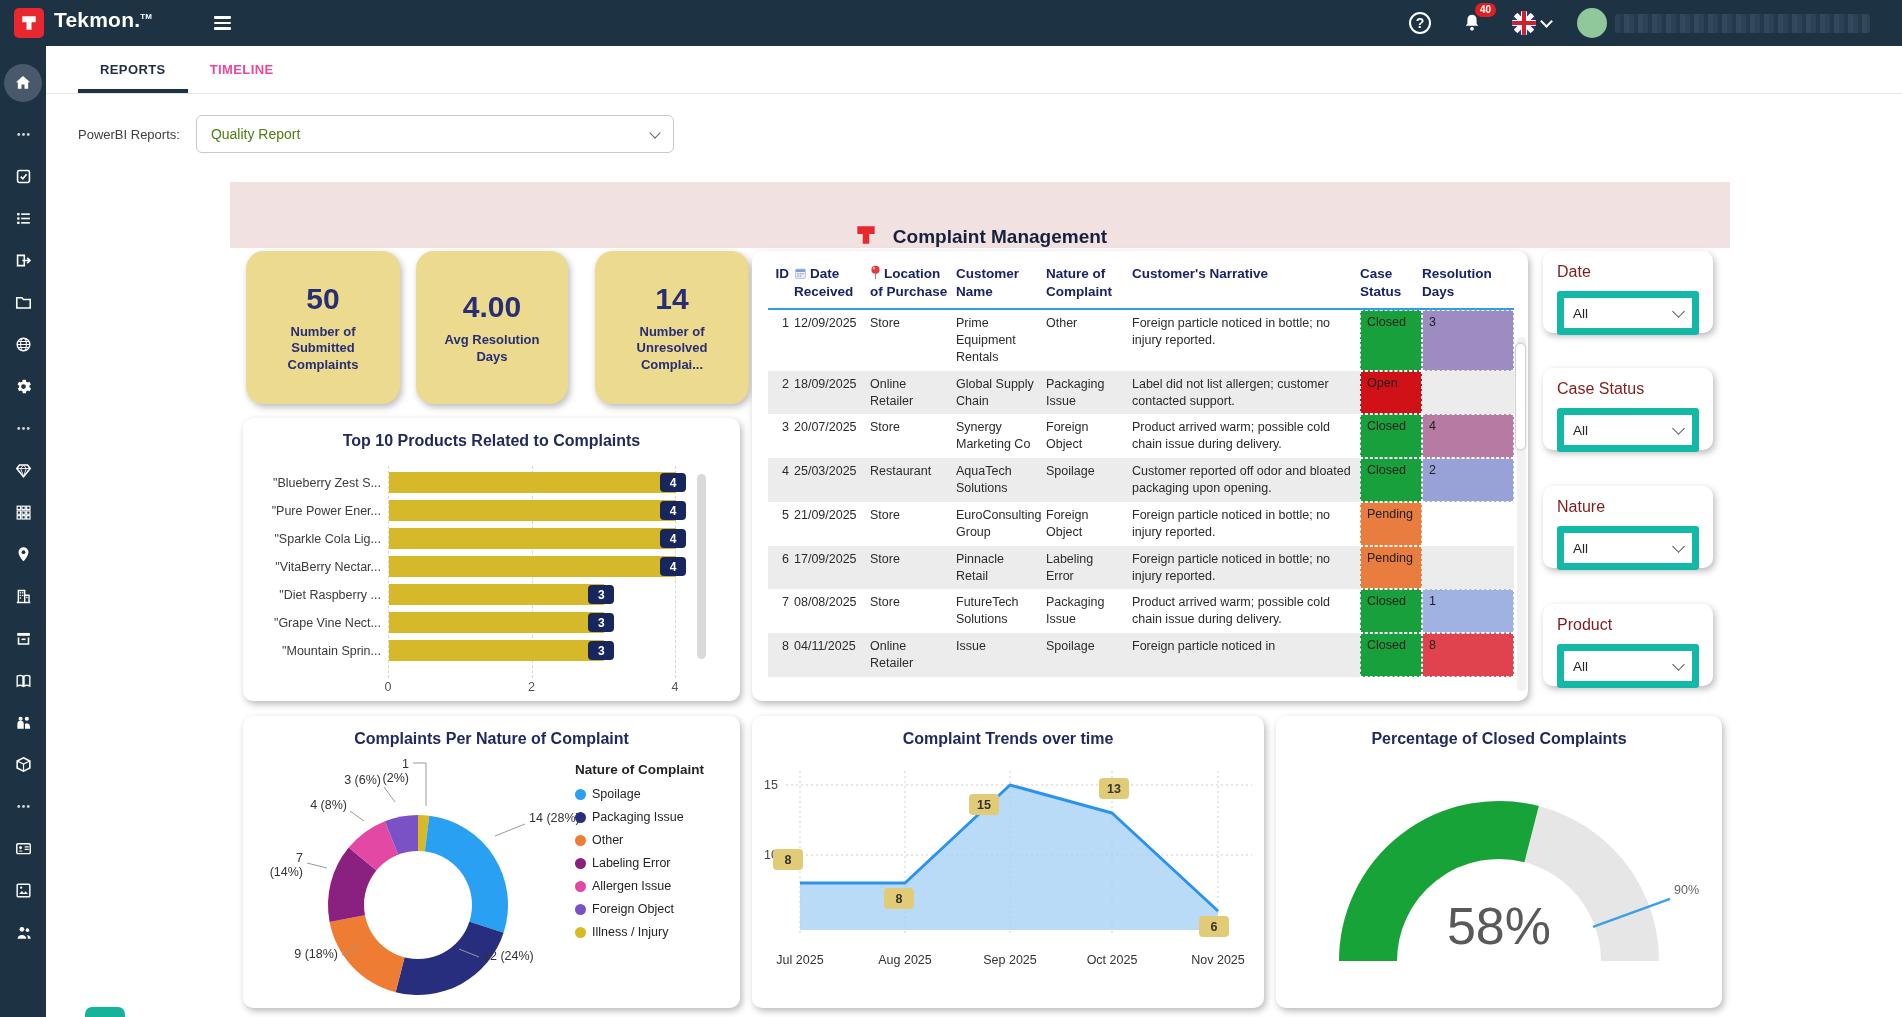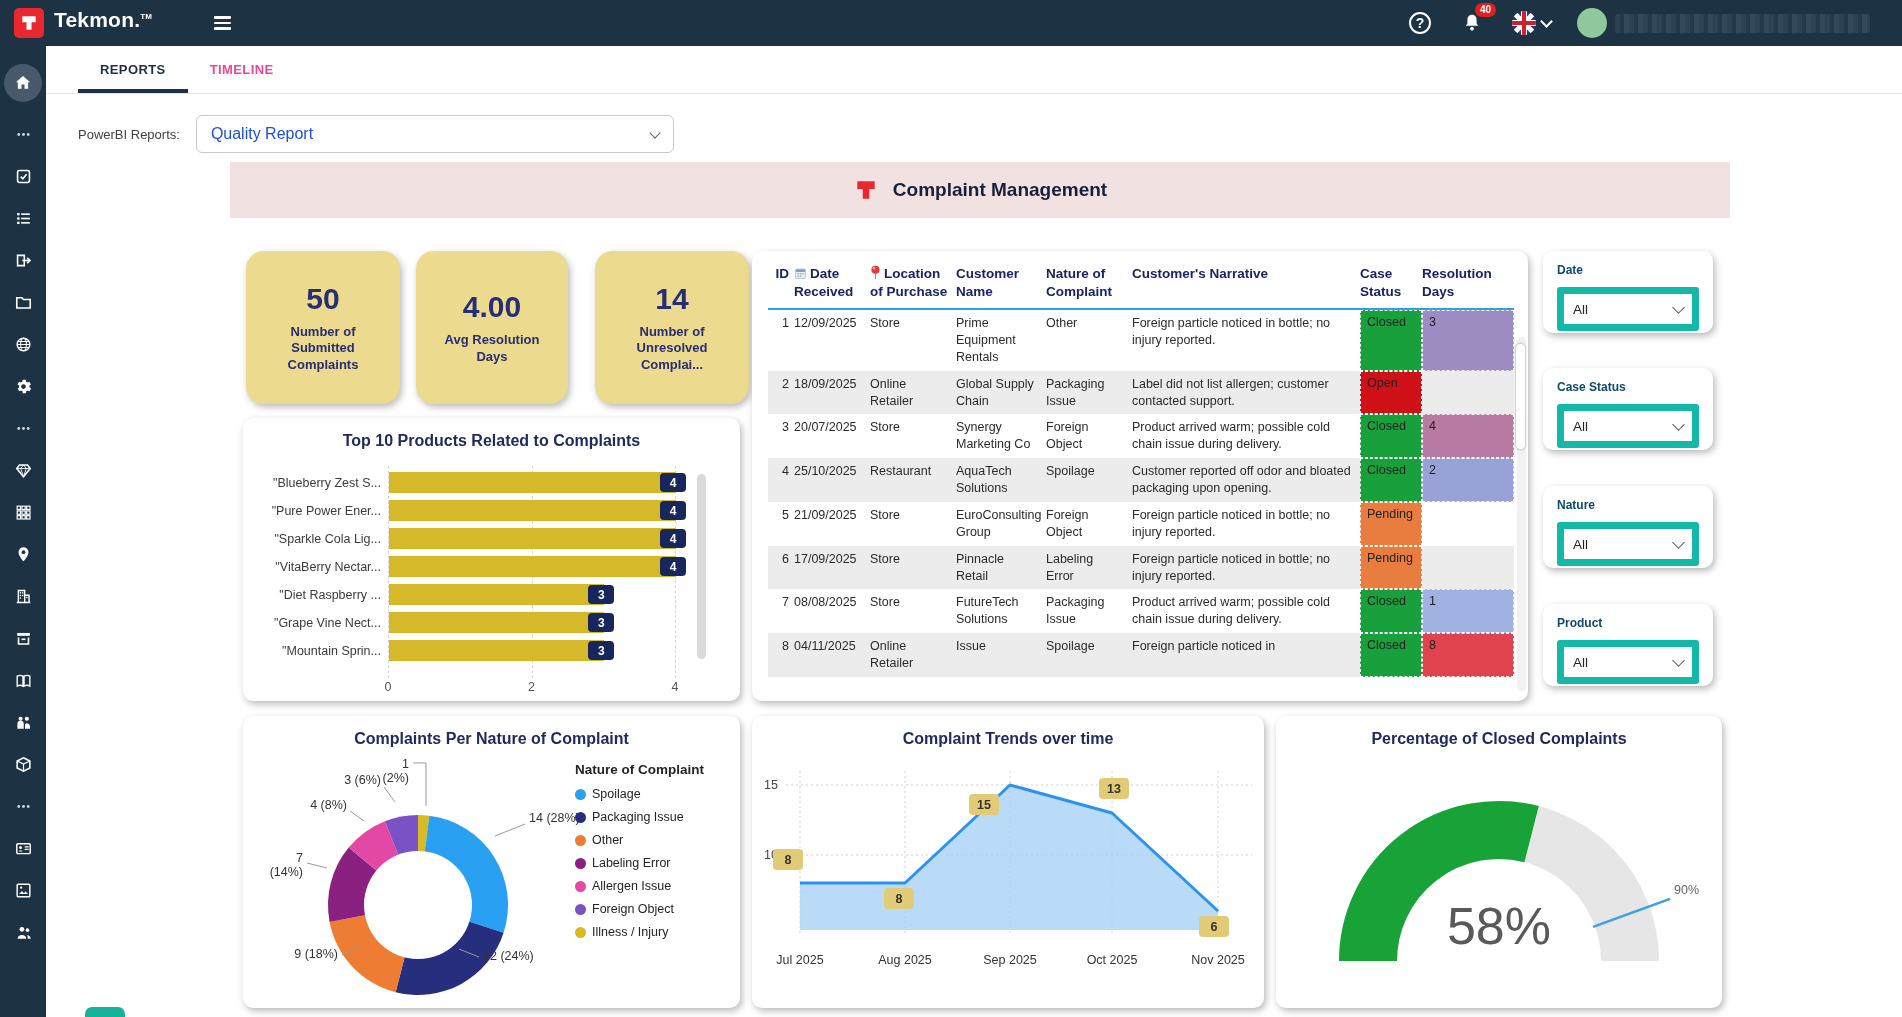--- a/index.html
+++ b/index.html
@@ -37,26 +37,26 @@
 
   
   .content{position:absolute;left:46px;top:46px;right:0;bottom:0;background:#fff;overflow:hidden}
   .tabs{height:47px;border-bottom:1px solid #e4e4e4;display:flex;padding-left:32px}
   .tab{padding:16px 22px 12px;font-size:13px;font-weight:700;color:#ec4899;letter-spacing:.4px;cursor:pointer}
   .tab.active{color:#1d2e45;border-bottom:4px solid #1d3246}
   .controls{display:flex;align-items:center;margin:21px 0 0 32px}
   .controls-label{font-size:13px;color:#404040}
   .report-select{margin-left:16px;width:448px;height:36px;border:1px solid #c9c9c9;border-radius:6px;
       display:flex;align-items:center;justify-content:space-between;padding:0 14px;cursor:pointer;background:#fff}
-  .report-select span{font-size:16px;color:#1d4ed8}
+  .report-select span{font-size:14px;color:#4d7c0f}
   .chev-gray{width:7px;height:7px;border-right:1.6px solid #666;border-bottom:1.6px solid #666;transform:rotate(45deg);margin-top:-3px}
 
   
-  .band{position:absolute;left:184px;top:116px;width:1500px;height:56px;background:#f1e1e1;
-        display:flex;align-items:center;justify-content:center;gap:14px}
+  .band{position:absolute;left:184px;top:136px;width:1500px;height:66px;background:#f1e1e1;
+        display:flex;align-items:flex-end;justify-content:center;gap:14px}
   .band-title{font-size:19px;font-weight:700;color:#16203c}
   .card{position:absolute;background:#fff;border-radius:10px;box-shadow:2px 3px 7px rgba(0,0,0,.28)}
   .kpi{border-radius:18px;background:#ecda8f;display:flex;flex-direction:column;align-items:center;justify-content:center;gap:8px}
   .kpi-value{font-size:30px;font-weight:700;color:#272e74}
   .kpi-label{font-size:13px;font-weight:700;color:#272e74;text-align:center;padding:0 12px;line-height:1.25}
   .viz-title{position:absolute;top:14px;left:0;right:0;text-align:center;font-size:16px;font-weight:700;color:#212a5e}
 
   
   .bars{position:absolute;top:54px;left:0;right:0}
   .bar-row{display:flex;align-items:center;height:21px;margin-bottom:7px}
@@ -78,21 +78,21 @@
   .thead .h-id{text-align:right;padding-right:5px}
   .tcell{font-size:12.5px;color:#2b2b2b;line-height:1.35;padding:5px 8px 5px 0}
   .c-id{text-align:right;padding-right:5px}
   .trow.alt{background:#ececec}
   .cell-fill{padding:4px 6px;font-size:12.5px;border:1px dashed #fff;height:100%;box-sizing:border-box;color:#222}
   .tbl-scroll-track{position:absolute;right:2px;top:86px;bottom:10px;width:9px;background:#f1f1f1;border-radius:5px}
   .tbl-scroll-thumb{position:absolute;right:2px;top:92px;width:9px;height:105px;background:#ffffff;border:1px solid #d2d2d2;border-radius:5px;box-shadow:0 0 2px rgba(0,0,0,.2)}
 
   
   .filter-card{padding:12px 14px;box-sizing:border-box}
-  .filter-title{font-size:12px;font-weight:700;color:#0c4a6e;margin-bottom:10px}
+  .filter-title{font-size:16px;font-weight:400;color:#7f1d1d;margin-bottom:10px}
   .filter-dd{height:30px;border:7px solid #14b8a6;border-radius:3px;display:flex;align-items:center;
              justify-content:space-between;padding:0 9px;cursor:pointer;background:#fff}
   .filter-dd span{font-size:13.5px;color:#252423}
   .chev-dd{width:8px;height:8px;border-right:1.6px solid #555;border-bottom:1.6px solid #555;transform:rotate(45deg);margin-top:-4px}
 
   
   .legend{position:absolute;left:332px;top:46px}
   .legend-title{font-size:13.5px;font-weight:700;color:#252423;margin-bottom:10px}
   .legend-item{display:flex;align-items:center;gap:6px;margin-bottom:9px;cursor:pointer}
   .legend-dot{width:11px;height:11px;border-radius:50%;flex:none}
@@ -478,21 +478,21 @@
     <div class="tcell">20/07/2025</div>
     <div class="tcell">Store</div>
     <div class="tcell">Synergy Marketing Co</div>
     <div class="tcell">Foreign Object</div>
     <div class="tcell">Product arrived warm; possible cold chain issue during delivery.</div>
     <div class="cell-fill" style="background:#17a03c">Closed</div>
     <div class="cell-fill" style="background:#b77ba3">4</div>
         </div>
         <div class="trow alt">
     <div class="tcell c-id">4</div>
-    <div class="tcell">25/10/2025</div>
+    <div class="tcell">25/03/2025</div>
     <div class="tcell">Restaurant</div>
     <div class="tcell">AquaTech Solutions</div>
     <div class="tcell">Spoilage</div>
     <div class="tcell">Customer reported off odor and bloated packaging upon opening.</div>
     <div class="cell-fill" style="background:#17a03c">Closed</div>
     <div class="cell-fill" style="background:#99a2d6">2</div>
         </div>
         <div class="trow">
     <div class="tcell c-id">5</div>
     <div class="tcell">21/09/2025</div>

